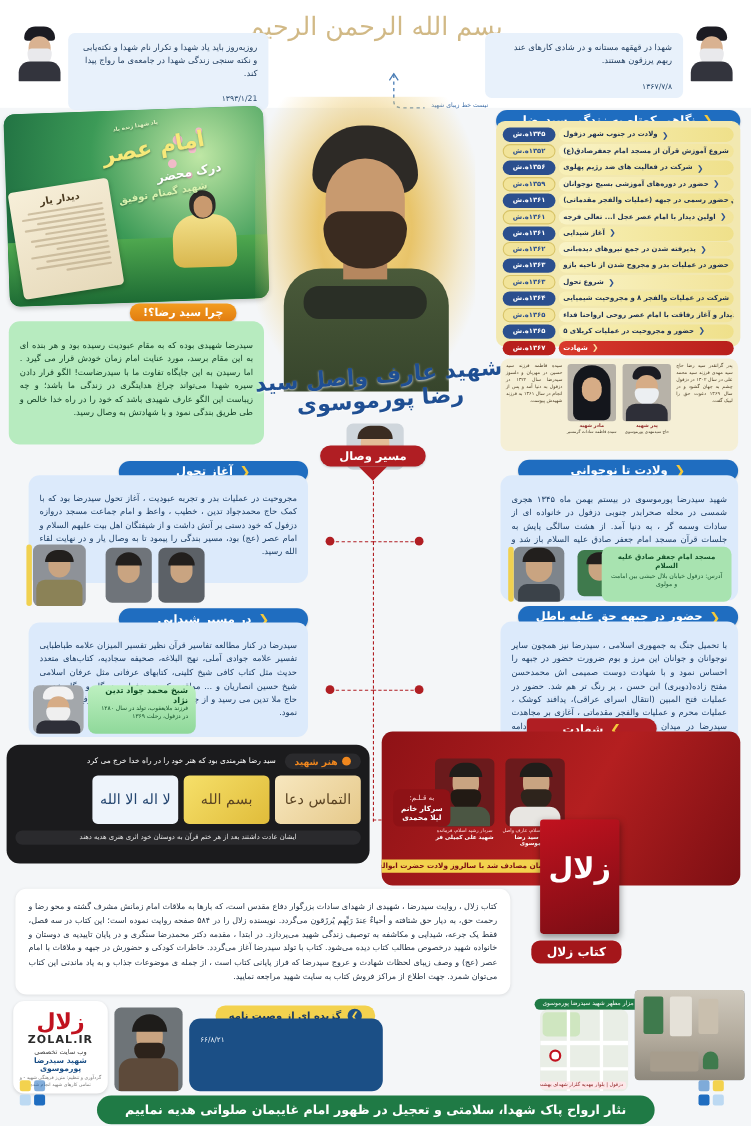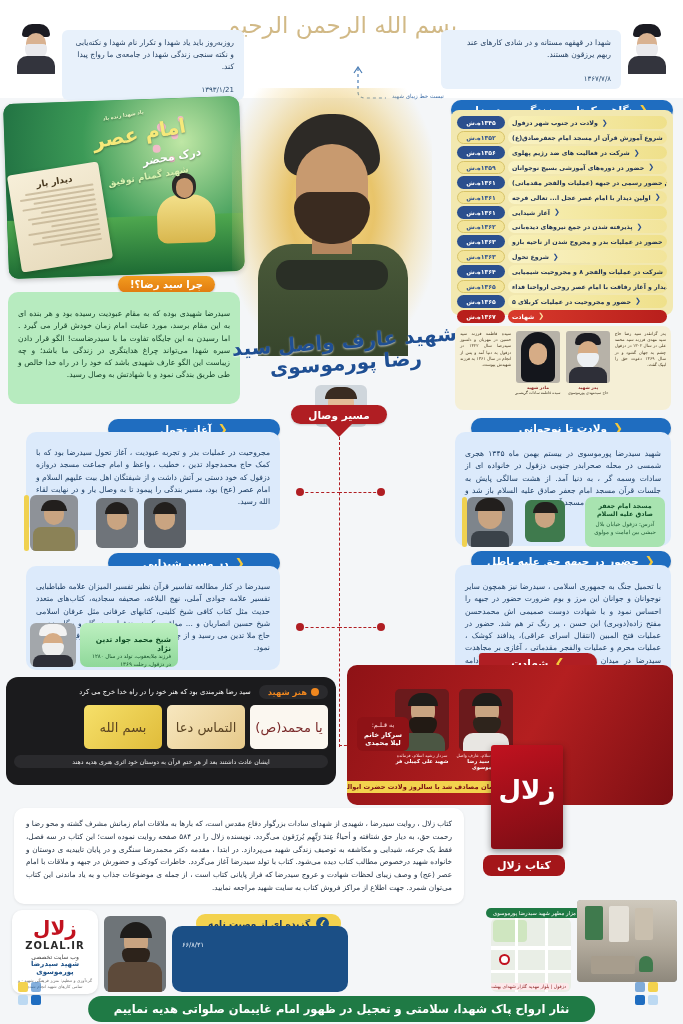--- a/index.html
+++ b/index.html
@@ -179,21 +179,21 @@
 
   
   .green-chip {
     position: absolute; background: #a8e3b0; border-radius: 7px;
     direction: rtl; text-align: center; padding: 5px 8px;
   }
   .green-chip .t1 { font-size: 6.4px; font-weight: bold; color: #14532a; }
   .green-chip .t2 { font-size: 5.6px; color: #1e5b34; line-height: 1.5; margin-top: 2px; }
   .green-chip2 {
     position: absolute; background: linear-gradient(180deg,#bdf0c0,#8fd89a); border-radius: 7px;
-    direction: rtl; text-align: right; padding: 12px 7px;
+    direction: rtl; text-align: right; padding: 0 7px;
   }
   .green-chip2 .t1 { font-size: 7.4px; font-weight: bold; color: #0f4d24; }
   .green-chip2 .t2 { font-size: 5.4px; color: #15512a; line-height: 1.45; }
 
   
   .art-card {
     position: absolute; background: #1b1b1d; border-radius: 12px;
     padding: 8px; width: 330px; height: 108px;
   }
   .art-head { display: flex; direction: rtl; align-items: center; gap: 8px; }
@@ -554,21 +554,21 @@
   <div class="ph" style="top:497px;right:170px;width:46px;height:50px;background:#7e858c;">
     <div style="position:absolute;top:4px;left:11px;width:24px;height:28px;background:#c9a481;border-radius:12px;"></div>
     <div style="position:absolute;top:1px;left:8px;width:30px;height:13px;background:#221f1d;border-radius:15px 15px 0 0;"></div>
     <div style="position:absolute;bottom:0;left:4px;width:38px;height:16px;background:#3b4249;border-radius:8px 8px 0 0;"></div>
   </div>
   <div class="ph-bar" style="top:497px;right:216px;height:50px;"></div>
   <div class="ph" style="top:500px;right:118px;width:40px;height:42px;background:#3f7a4d;">
     <div style="position:absolute;top:5px;left:10px;width:20px;height:23px;background:#c9a481;border-radius:10px;"></div>
     <div style="position:absolute;top:2px;left:8px;width:25px;height:11px;background:#221f1d;border-radius:13px 13px 0 0;"></div>
   </div>
-  <div class="green-chip" style="top:497px;right:18px;width:80px;height:50px;">
+  <div class="green-chip" style="top:497px;right:18px;width:118px;height:50px;">
     <div class="t1">مسجد امام جعفر صادق علیه السلام</div>
     <div class="t2">آدرس: دزفول خیابان بلال حبشی بین امامت و مولوی</div>
   </div>
 
   <div class="pill-head" style="top:551px;right:12px;width:200px;">
     <span class="chev">❮</span>
     <span>حضور در جبهه حق علیه باطل</span>
   </div>
   <div class="panel" style="top:565px;right:12px;width:216px;height:121px;padding-top:16px;">
     <div>با تحمیل جنگ به جمهوری اسلامی ، سیدرضا نیز همچون سایر نوجوانان و جوانان این مرز و بوم ضرورت حضور در جبهه را احساس نمود و با شهادت دوست صمیمی اش محمدحسن مفتح زاده(دوبری) ابن حسن ، پر رنگ تر هم شد. حضور در عملیات فتح المبین (انتقال اسرای عراقی)، پدافند کوشک ، عملیات محرم و عملیات والفجر مقدماتی ، آغازی بر مجاهدت سیدرضا در میدان جنگ تحمیلی بود که تا شهادتش ادامه داشت.</div>
@@ -616,23 +616,23 @@
 
   <div class="art-card" style="top:677px;left:6px;">
     <div class="art-head">
       <div class="art-badge">
         <span class="dot"></span>
         <span>هنر شهید</span>
       </div>
       <div class="cap">سید رضا هنرمندی بود که هنر خود را در راه خدا خرج می کرد</div>
     </div>
     <div class="art-grid">
-      <div class="art-tile" style="background:#fbf7f0;color:#7a2a2a;">یا محمد(ص)</div>
       <div class="art-tile" style="background:linear-gradient(135deg,#f7e7bf,#e6c98a);">التماس دعا</div>
       <div class="art-tile" style="background:linear-gradient(135deg,#f6e06a,#e0bc3a);">بسم الله</div>
+      <div class="art-tile" style="background:#eef4fb;color:#24456f;">لا اله الا الله</div>
     </div>
     <div class="art-foot">ایشان عادت داشتند بعد از هر ختم قرآن به دوستان خود اثری هنری هدیه دهند</div>
   </div>
 
   <div class="pill-head pill-red" style="top:653px;right:86px;width:118px;height:19px;border-radius:4px 12px 12px 4px;justify-content:center;">
     <span class="chev" style="color:#f5c93b;">❯</span>
     <span>شهادت</span>
   </div>
   <div class="mart-card" style="top:665px;right:10px;width:326px;height:140px;">
 

